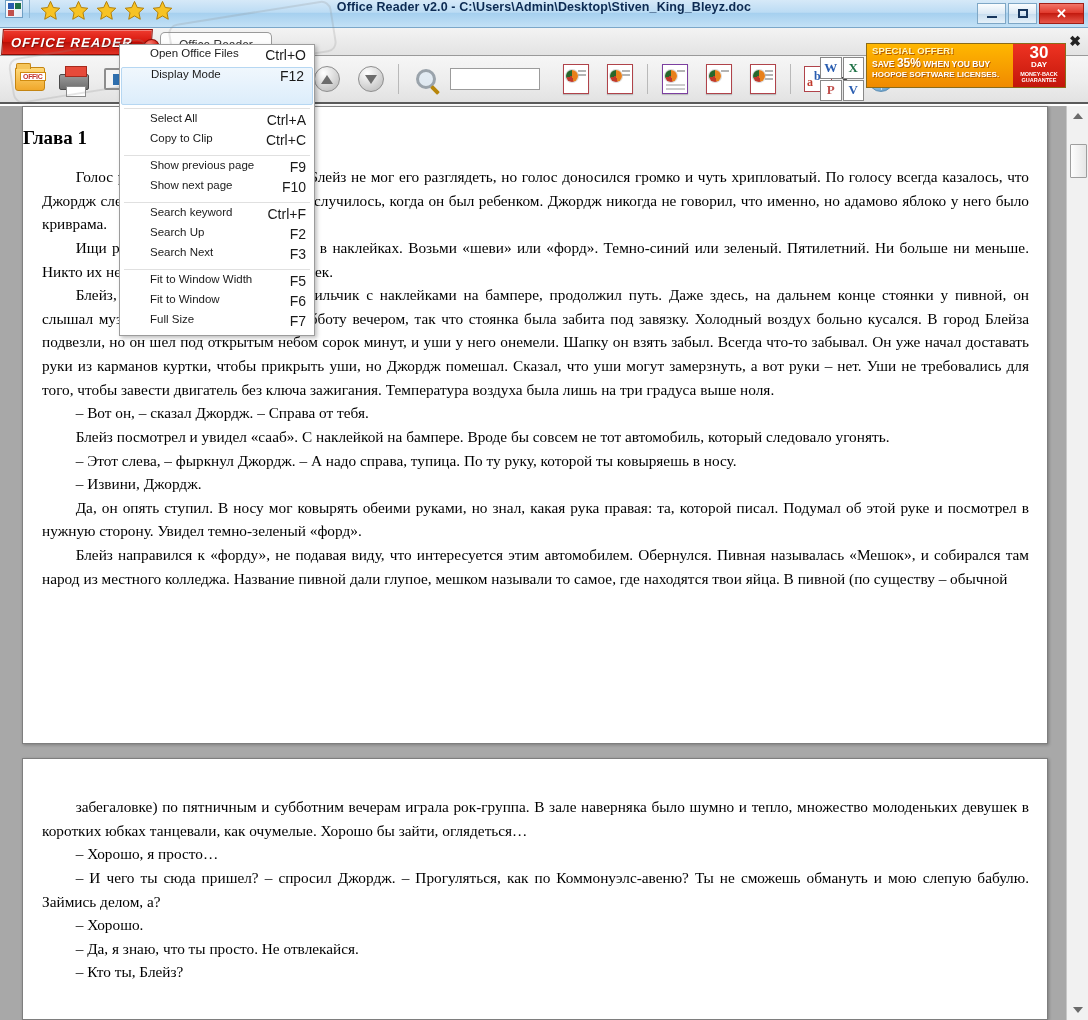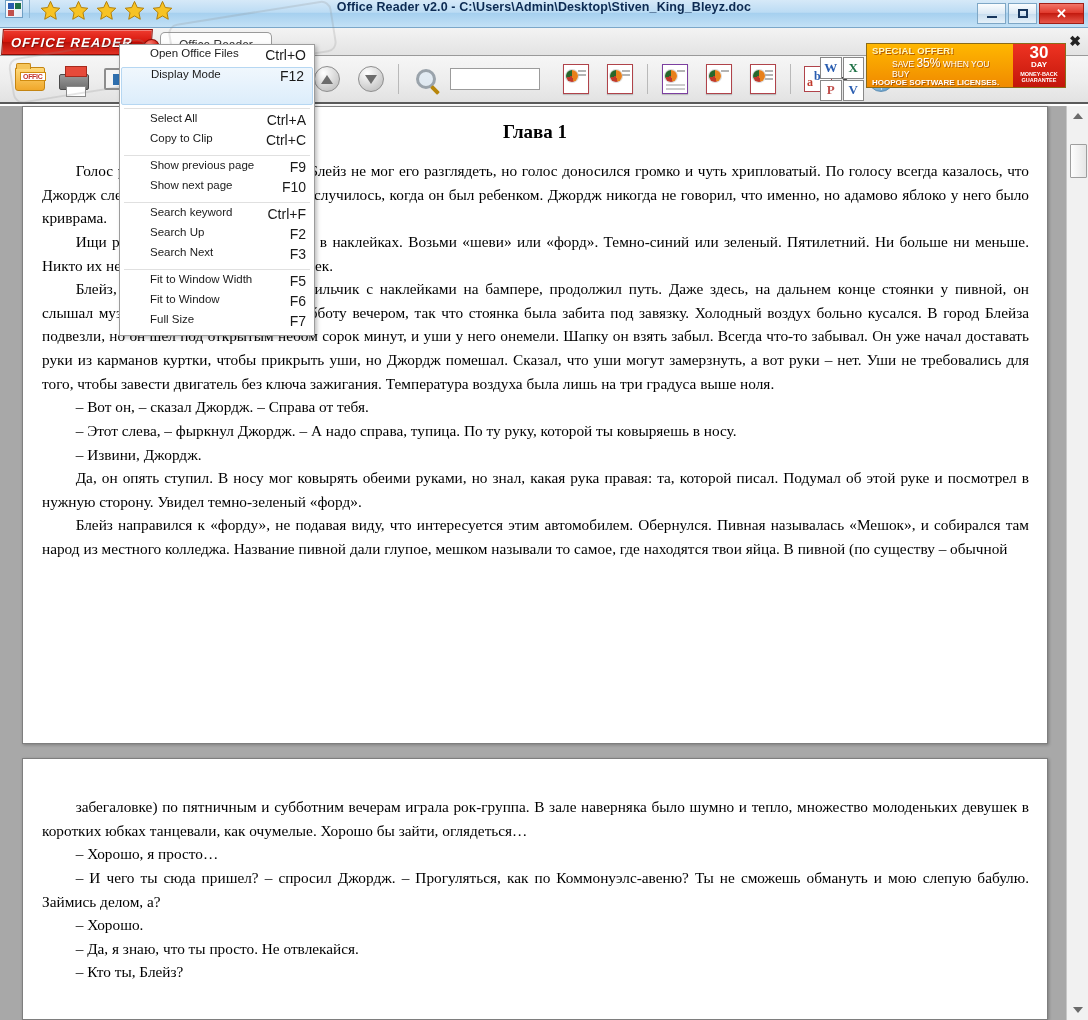--- a/index.html
+++ b/index.html
@@ -235,21 +235,21 @@
   .ad {
     position: absolute; right: 22px; top: 43px;
     width: 200px; height: 45px; display: flex;
     border: 1px solid #8a6b1a;
   }
   .ad-mid {
     flex: 1; background: linear-gradient(to bottom,#ffb700,#f08a00);
     padding: 2px 4px 0 5px; color: #fff; line-height: 1.05;
   }
   .ad-l1 { font-size: 9.5px; font-weight: bold; color: #fff7c0; letter-spacing: .2px; text-shadow: 1px 1px 0 #b35c00; }
-  .ad-l2 { font-size: 8.5px; font-weight: normal; margin-top: 1px; text-shadow: 1px 1px 0 #b35c00; margin-left: 20px; }
+  .ad-l2 { font-size: 8.5px; font-weight: bold; margin-top: 1px; text-shadow: 1px 1px 0 #b35c00; }
   .ad-l2 .big { font-size: 12px; }
   .ad-l3 { font-size: 8px; font-weight: bold; margin-top: 1px; text-shadow: 1px 1px 0 #b35c00; }
   .ad-right {
     width: 52px; background: linear-gradient(to bottom,#ee3322,#c3160a);
     color: #fff; text-align: center; padding-top: 1px;
   }
   .ad-right .n { font-size: 17px; font-weight: bold; line-height: 16px; }
   .ad-right .d { font-size: 8px; font-weight: bold; line-height: 8px; }
   .ad-right .g { font-size: 5.5px; font-weight: bold; line-height: 6px; margin-top: 2px; }
   .office-icons {
@@ -271,23 +271,23 @@
     position: absolute; left: 22px;
     width: 1026px;
     background: #ffffff;
     border: 1px solid #7e7e7e;
     box-shadow: 1px 1px 3px rgba(0,0,0,.25);
   }
   #page1 { top: 0; height: 638px; }
   #page2 { top: 652px; height: 262px; }
 
   .chapter {
-    text-align: center; font-family: "Liberation Serif", serif;
+    text-align: left; font-family: "Liberation Serif", serif;
     font-size: 19px; font-weight: bold; color: #000;
-    margin-top: 14px;
+    margin-top: 20px;
   }
   .doctext {
     font-family: "Liberation Serif", serif;
     font-size: 15.3px; line-height: 1.545;
     color: #000; text-align: justify;
     padding: 0 18px 0 19px;
     margin-top: 16px;
   }
   .doctext p { margin: 0; text-indent: 2.2em; }
   #page2 .doctext { margin-top: 36px; }
@@ -567,20 +567,21 @@
 
   <div class="workspace">
 
     <div class="page" id="page1">
       <div class="chapter">Глава 1</div>
       <div class="doctext" id="p1body">
           <p>Голос раздавался где-то в темноте. Блейз не мог его разглядеть, но голос доносился громко и чуть хрипловатый. По голосу всегда казалось, что Джордж слегка простужен. Что-то с ним случилось, когда он был ребенком. Джордж никогда не говорил, что именно, но адамово яблоко у него было криврама.</p>
           <p>Ищи развалюху, у него весь бампер в наклейках. Возьми «шеви» или «форд». Темно-синий или зеленый. Пятилетний. Ни больше ни меньше. Никто их не запоминает. И никаких наклеек.</p>
           <p>Блейз, миновав маленький автомобильчик с наклейками на бампере, продолжил путь. Даже здесь, на дальнем конце стоянки у пивной, он слышал музыку. Дело происходило в субботу вечером, так что стоянка была забита под завязку. Холодный воздух больно кусался. В город Блейза подвезли, но он шел под открытым небом сорок минут, и уши у него онемели. Шапку он взять забыл. Всегда что-то забывал. Он уже начал доставать руки из карманов куртки, чтобы прикрыть уши, но Джордж помешал. Сказал, что уши могут замерзнуть, а вот руки – нет. Уши не требовались для того, чтобы завести двигатель без ключа зажигания. Температура воздуха была лишь на три градуса выше ноля.</p>
           <p>– Вот он, – сказал Джордж. – Справа от тебя.</p>
+          <p>Блейз посмотрел и увидел «сааб». С наклейкой на бампере. Вроде бы совсем не тот автомобиль, который следовало угонять.</p>
           <p>– Этот слева, – фыркнул Джордж. – А надо справа, тупица. По ту руку, которой ты ковыряешь в носу.</p>
           <p>– Извини, Джордж.</p>
           <p>Да, он опять ступил. В носу мог ковырять обеими руками, но знал, какая рука правая: та, которой писал. Подумал об этой руке и посмотрел в нужную сторону. Увидел темно-зеленый «форд».</p>
           <p>Блейз направился к «форду», не подавая виду, что интересуется этим автомобилем. Обернулся. Пивная называлась «Мешок», и собирался там народ из местного колледжа. Название пивной дали глупое, мешком называли то самое, где находятся твои яйца. В пивной (по существу – обычной</p>
         </div>
     </div>
 
     <div class="page" id="page2">
       <div class="doctext" id="p2body">
           <p>забегаловке) по пятничным и субботним вечерам играла рок-группа. В зале наверняка было шумно и тепло, множество молоденьких девушек в коротких юбках танцевали, как очумелые. Хорошо бы зайти, оглядеться…</p>

